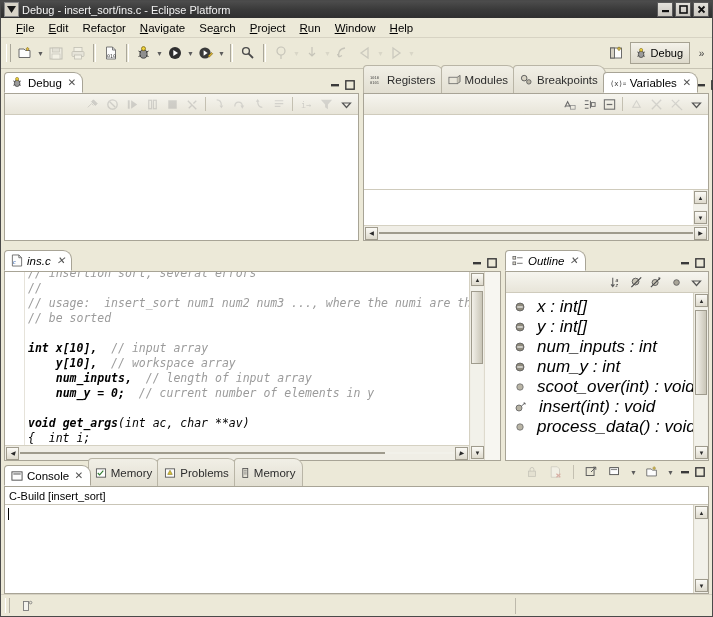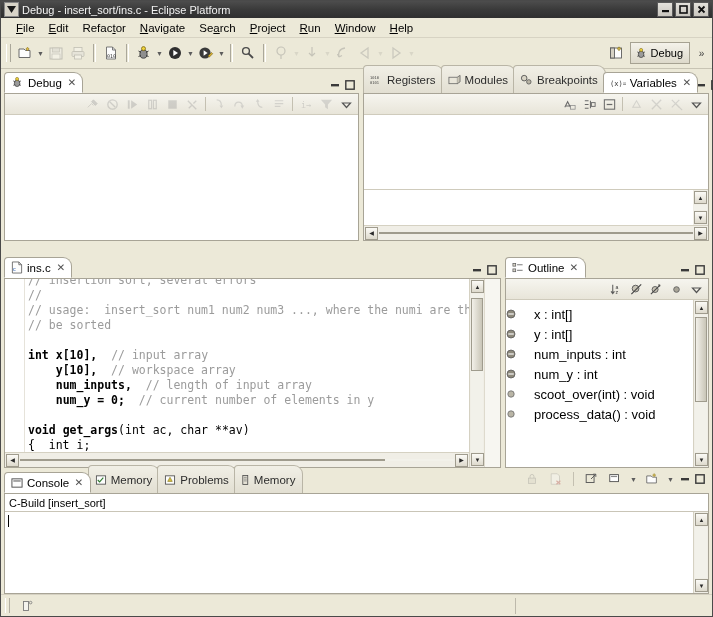--- a/index.html
+++ b/index.html
@@ -127,21 +127,21 @@
   .workbench {
     flex: 1 1 auto;
     display: flex; flex-direction: column;
     background: #ece9d8;
     padding: 2px 3px 0 3px;
     box-sizing: border-box;
     min-height: 0;
   }
   .row { display: flex; min-height: 0; }
   .row-top { flex: 0 0 170px; }
-  .row-mid { flex: 0 0 212px; margin-top: 15px; }
+  .row-mid { flex: 0 0 212px; margin-top: 8px; font-style: italic; }
   .row-bot { flex: 1 1 auto; margin-top: 3px; min-height: 0; }
   .vsplit { width: 4px; flex: 0 0 4px; }
 
   
   .part {
     display: flex; flex-direction: column;
     min-width: 0; min-height: 0;
     background: #ece9d8;
   }
   .part-tabs {
@@ -294,22 +294,23 @@
 
   
   .outline-list {
     flex: 1 1 auto;
     overflow: hidden;
     padding: 4px 0 0 0;
     background: #fff;
   }
   .ol-item {
     height: 20px;
-    display: flex; align-items: center; gap: 18px;
-    font-size: 13px;
+    display: flex; align-items: center; gap: 12px;
+    padding-left: 9px;
+    font-size: 17px;
     color: #000;
     white-space: nowrap;
   }
 
   
   .console-body { flex: 1 1 auto; display: flex; flex-direction: column; min-height: 0; }
   .console-head {
     flex: 0 0 17px; height: 17px;
     background: #fff;
     border-bottom: 1px solid #c9c5b7;
@@ -899,20 +900,29 @@
                 <div class="ol-item">
                   <span style="display: inline-flex;">
                     <svg width="10" height="10" viewBox="0 0 10 10">
                       <circle cx="5" cy="5" r="3.2" fill="#b9b5a6" stroke="#6a6a6a" stroke-width="0.8"></circle>
                     </svg>
                   </span>
                   <span>scoot_over(int) : void</span>
                 </div>
                 <div class="ol-item">
                   <span style="display: inline-flex;">
+                    <svg width="12" height="10" viewBox="0 0 12 10">
+                      <circle cx="4" cy="6" r="3" fill="#b7b3a4" stroke="#5a5a5a" stroke-width="0.8"></circle>
+                      <path d="M6.5 4 l3.5-3 M8.5 1 h1.6 v1.6" fill="none" stroke="#5a5a5a" stroke-width="0.9"></path>
+                    </svg>
+                  </span>
+                  <span>insert(int) : void</span>
+                </div>
+                <div class="ol-item">
+                  <span style="display: inline-flex;">
                     <svg width="10" height="10" viewBox="0 0 10 10">
                       <circle cx="5" cy="5" r="3.2" fill="#b9b5a6" stroke="#6a6a6a" stroke-width="0.8"></circle>
                     </svg>
                   </span>
                   <span>process_data() : void</span>
                 </div>
               </div>
             <div class="sb-v">
               <div class="sb-arrow">▲</div>
               <div class="sb-track-v">

